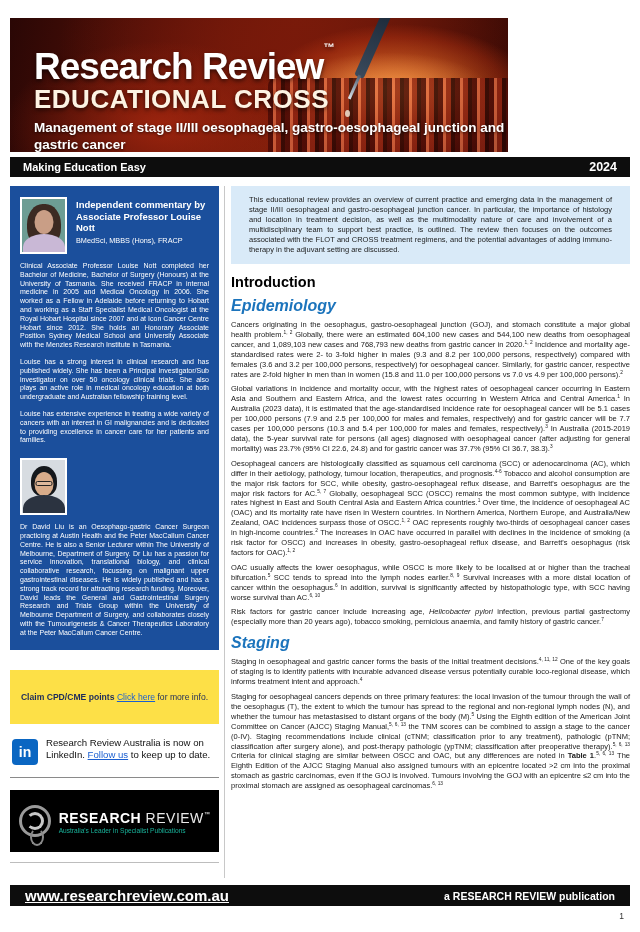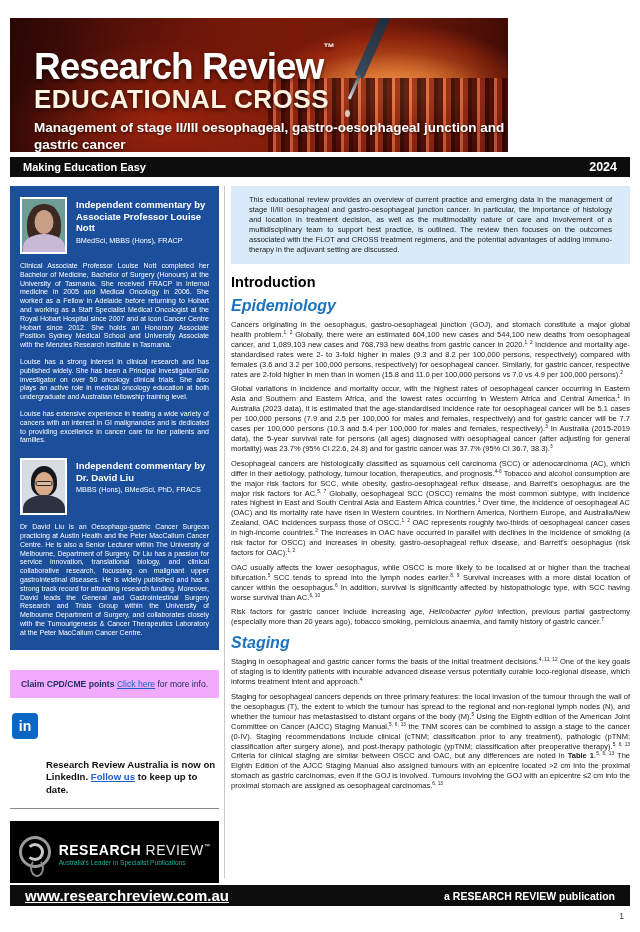--- a/index.html
+++ b/index.html
@@ -57,26 +57,26 @@
   .photo-david .head { background:#d8ac8a; top:12px; }
   .photo-david .glasses { position:absolute; top:21px; left:50%; transform:translateX(-50%); width:17px; height:5px; border:1px solid #222; border-radius:2px; background:rgba(255,255,255,.15); }
   .photo-david .torso { background:#2b3340; }
   .expert-meta { margin-left:9px; padding-top:2px; }
   .expert-title { font-size:9.5px; font-weight:bold; line-height:11.5px; }
   .expert-creds { font-size:7.3px; margin-top:2px; }
   .bio { font-size:7px; line-height:8.8px; text-align:justify; margin-top:8px; }
   .expert2 { margin-top:13px; }
 
   
-  .cpdbox { margin-top:20px; background:#f0abfc; padding:9px 6px; text-align:center; font-size:8.6px; color:#1d2b5b; }
+  .cpdbox { margin-top:20px; background:#fde047; padding:22px 6px; text-align:center; font-size:8.6px; color:#1d2b5b; }
   .cpdbox b { font-weight:bold; }
   .lnk { color:#1b5fd0; text-decoration:underline; cursor:pointer; }
   .linkedin-row { margin-top:13px; display:flex; align-items:flex-start; padding:0 2px; }
   .li-icon { width:26px; height:26px; background:#0a66c2; border-radius:4px; color:#fff; font-weight:bold; font-size:14px; display:flex; align-items:center; justify-content:center; flex:0 0 auto; margin-top:2px; }
-  .linkedin-text { margin-left:8px; font-size:9.6px; font-weight:bold; line-height:12.5px; color:#111;margin-top:48px; }
+  .linkedin-text { margin-left:8px; font-size:9.6px; font-weight:normal; line-height:12.5px; color:#111; }
   .sep { border:none; border-top:1px solid #8a8a8a; margin-top:12px; }
   .logobox { margin-top:12px; background:#000; height:62px; display:flex; align-items:center; justify-content:center; }
   .rrlogo-swirl { width:32px; height:32px; border-radius:50%; border:3px solid #9a9a9a; position:relative; flex:0 0 auto; }
   .rrlogo-swirl::before { content:""; position:absolute; inset:4px; border-radius:50%; border:3px solid #c9c9c9; border-left-color:transparent; }
   .rrlogo-swirl::after { content:""; position:absolute; width:10px; height:14px; border-radius:50%; border:2px solid #8a8a8a; left:8px; bottom:-12px; border-top-color:transparent; }
   .rrlogo-text { margin-left:8px; }
   .rrlogo-name { color:#fff; font-size:14px; letter-spacing:.5px; line-height:14px; }
   .rrlogo-name .n1 { font-weight:bold; }
   .rrlogo-name .n2 { font-weight:normal; color:#e8e8e8; }
   .rrlogo-name sup { font-size:6px; vertical-align:7px; }
@@ -140,24 +140,20 @@
       <p class="bio">Louise has a strong interest in clinical research and has published widely. She has been a Principal Investigator/Sub investigator on over 50 oncology clinical trials. She also plays an active role in medical oncology education at both undergraduate and Australian fellowship training level.</p>
       <p class="bio">Louise has extensive experience in treating a wide variety of cancers with an interest in GI malignancies and is dedicated to providing excellence in cancer care for her patients and families.</p>
 
       <div class="expert-head expert2">
         <div class="photo photo-david">
           <div class="hair"></div>
           <div class="head"></div>
           <div class="glasses"></div>
           <div class="torso"></div>
         </div>
-        <div class="expert-meta">
-          <div class="expert-title">Independent commentary by Dr. David Liu</div>
-          <div class="expert-creds">MBBS (Hons), BMedSci, PhD, FRACS</div>
-        </div>
       </div>
       <p class="bio">Dr David Liu is an Oesophago-gastric Cancer Surgeon practicing at Austin Health and the Peter MacCallum Cancer Centre. He is also a Senior Lecturer within The University of Melbourne, Department of Surgery. Dr Liu has a passion for service innovation, translational biology, and clinical collaborative research, focussing on malignant upper gastrointestinal diseases. He is widely published and has a strong track record for attracting research funding. Moreover, David leads the General and Gastrointestinal Surgery Research and Trials Group within the University of Melbourne Department of Surgery, and collaborates closely with the Tumourigenesis &amp; Cancer Therapeutics Laboratory at the Peter MacCallum Cancer Centre.</p>
     </div>
 
     <div class="cpdbox"><b>Claim CPD/CME points</b> <span class="lnk">Click here</span> for more info.</div>
 
     <div class="linkedin-row">
       <div class="li-icon">in</div>
       <div class="linkedin-text">Research Review Australia is now on LinkedIn. <span class="lnk">Follow us</span> to keep up to date.</div>
     </div>

